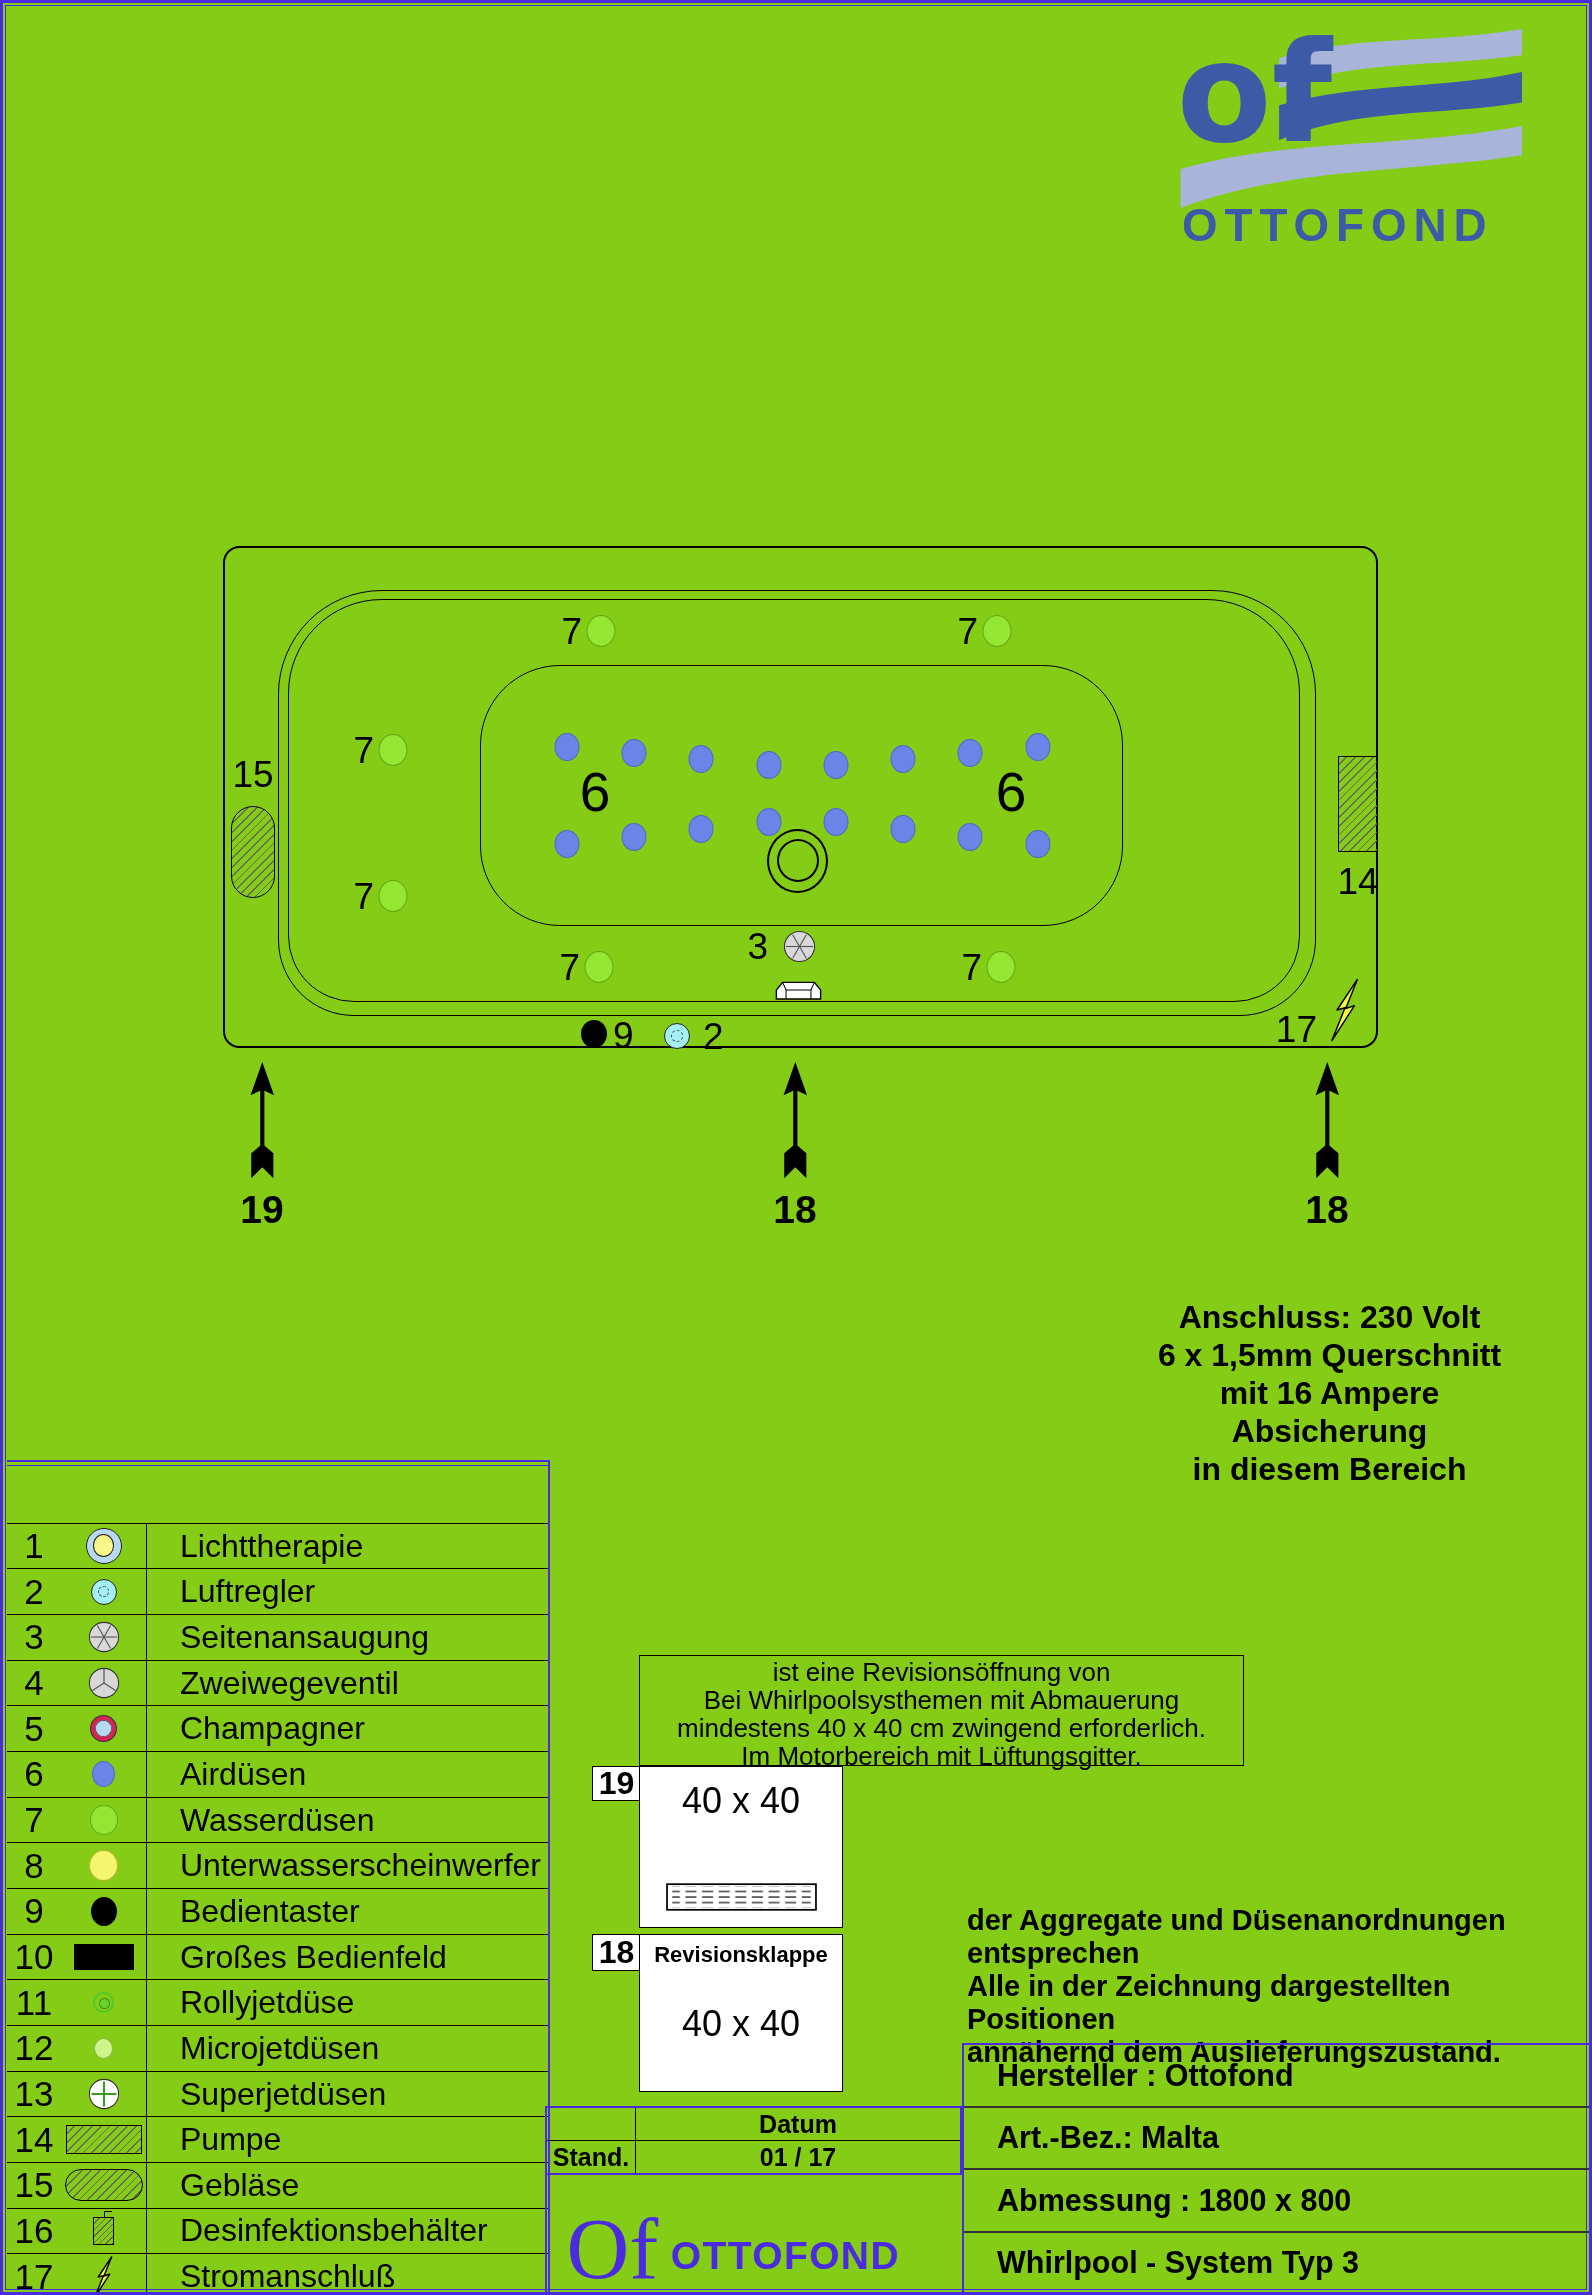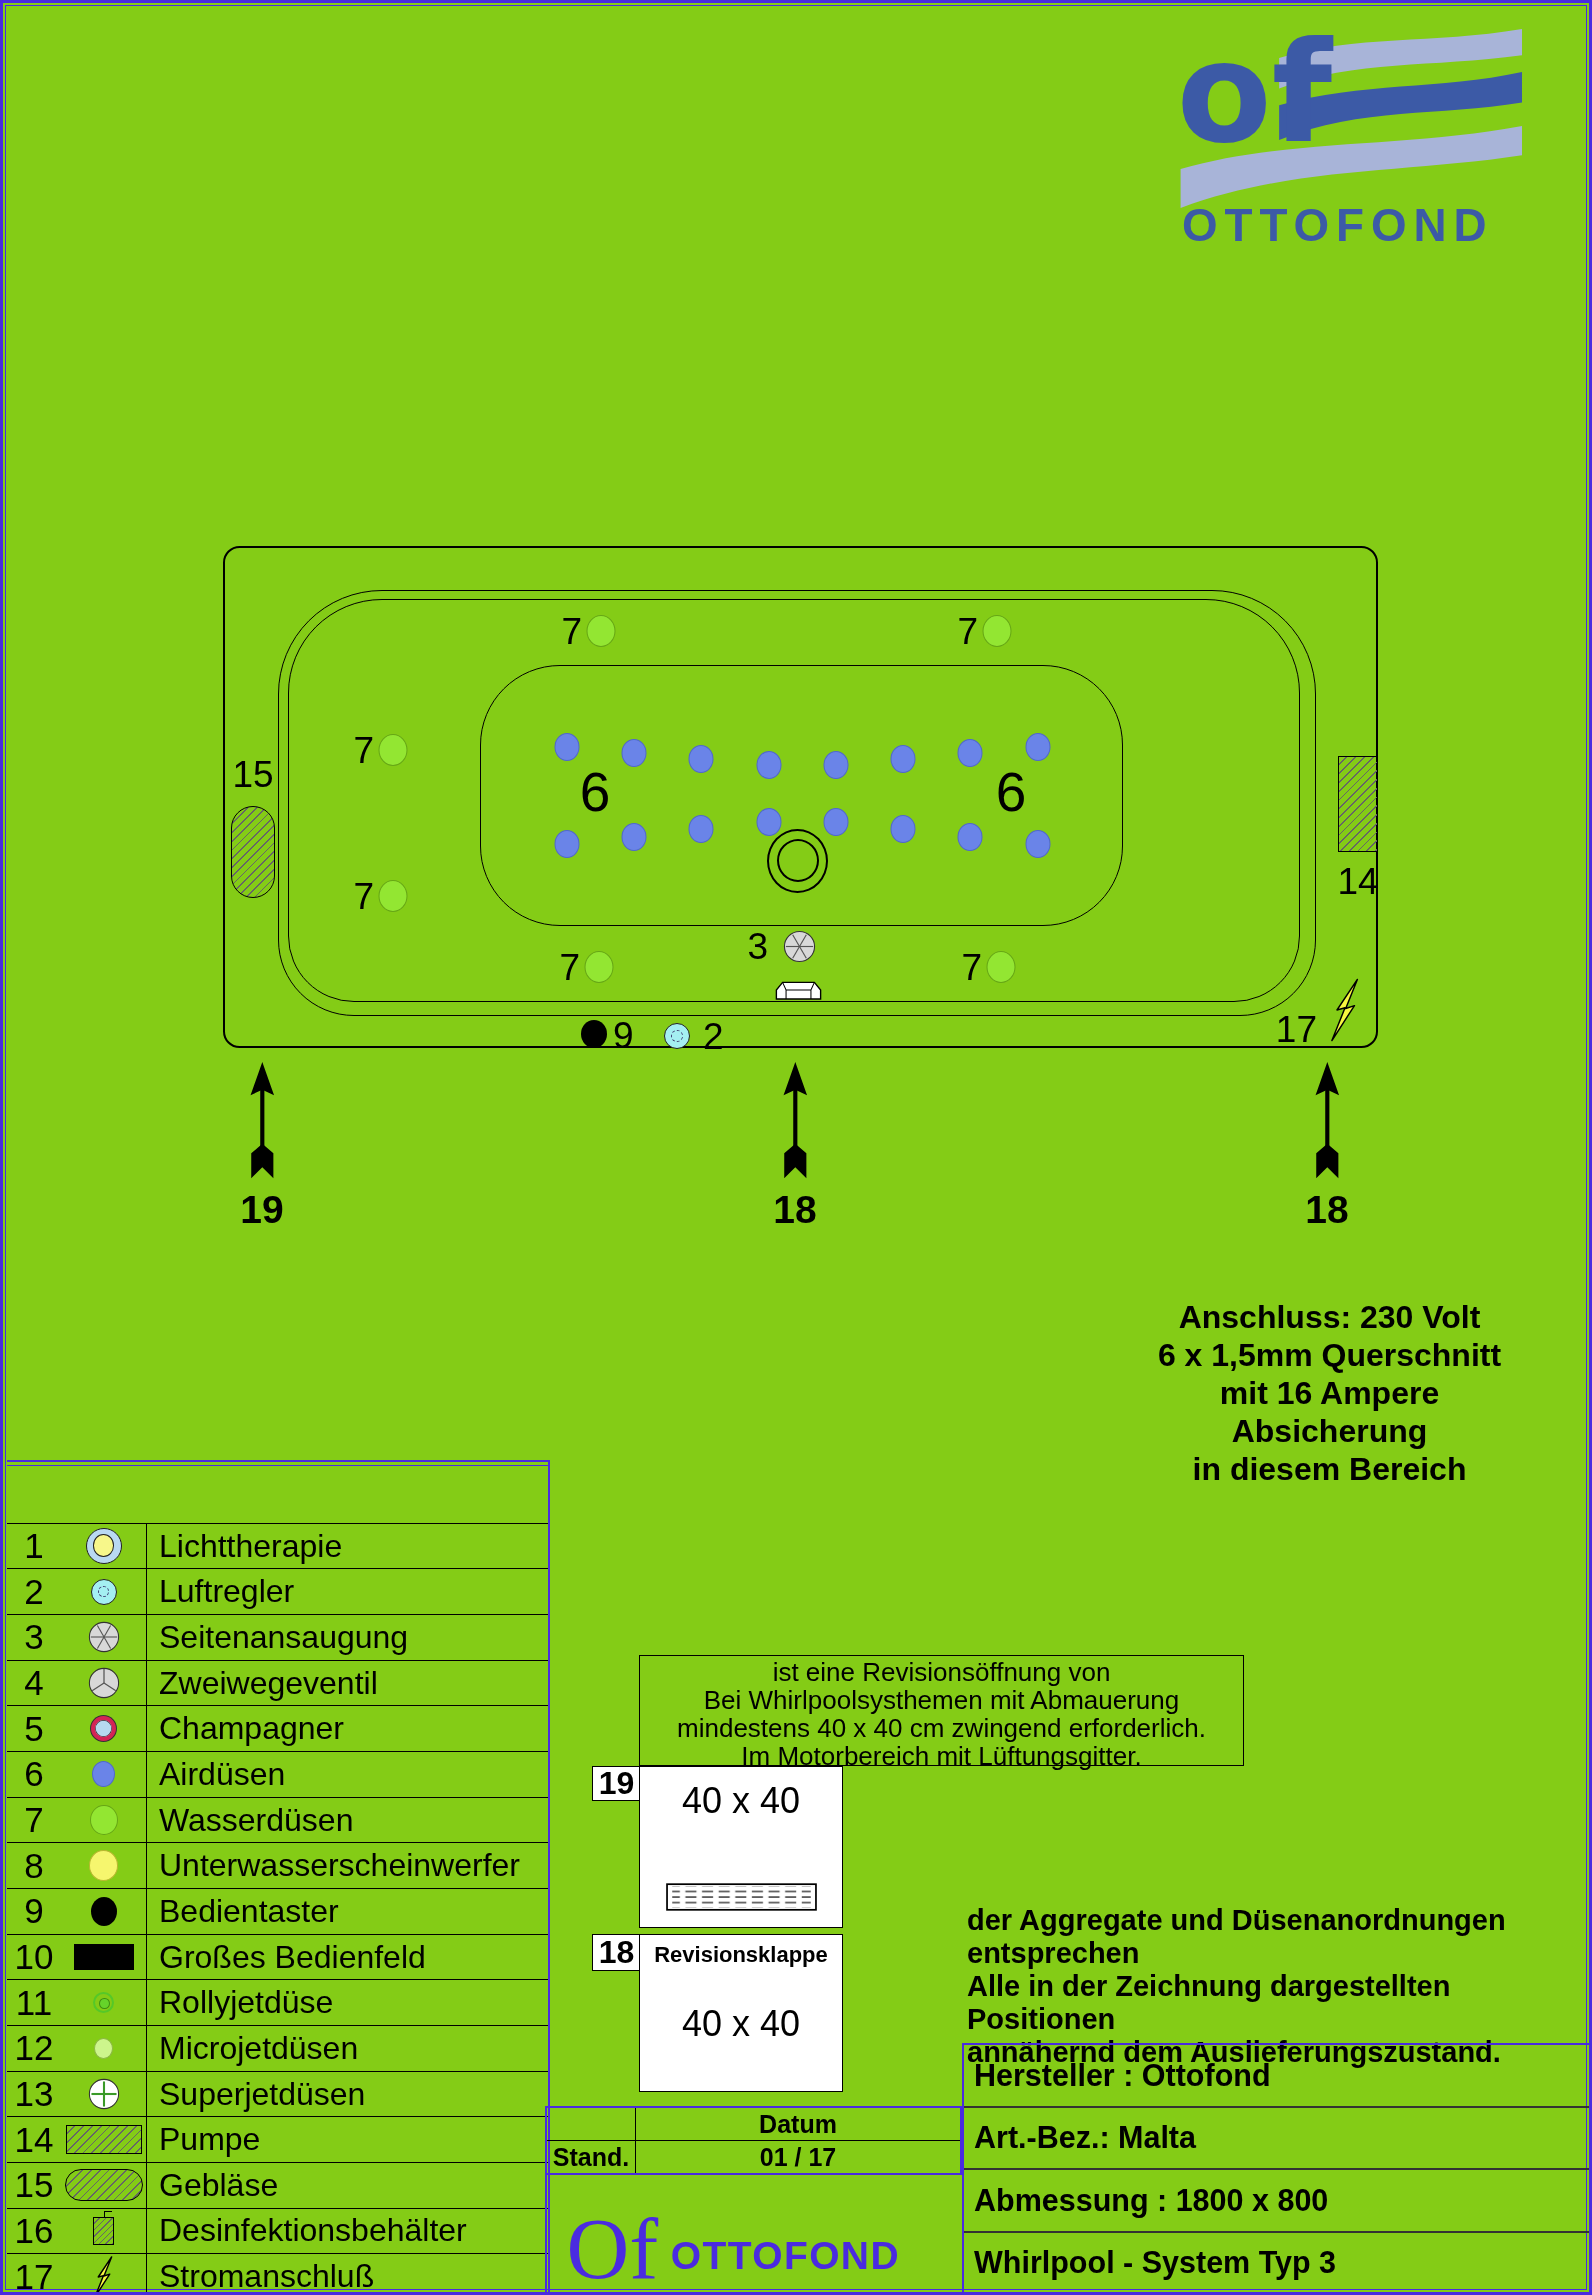--- a/index.html
+++ b/index.html
@@ -63,21 +63,21 @@
 
   
   .legend{left:3.5px;top:1457px;width:543px;height:839px;border-top:2.1px solid #4a2be0;border-right:2.1px solid #4a2be0;
           box-sizing:border-box;display:flex;flex-direction:column;}
   .legend::before{content:"";display:block;height:0;border-top:1.4px solid #4a2be0;margin-top:2.8px;}
   .lheader{height:57px;}
   .lrow{flex:1;display:flex;align-items:center;border-top:1.7px solid #000;}
   .lnum{width:55px;text-align:center;font-size:35px;}
   .licon{width:85px;height:100%;display:flex;align-items:center;justify-content:center;
          border-right:1.7px solid #000;box-sizing:border-box;position:relative;}
-  .llab{flex:1;padding-left:12.5px;font-size:32px;}
+  .llab{flex:1;padding-left:12.5px;font-size:32px;margin-left:21px;}
 
   
   .ic{box-sizing:border-box;position:relative;}
   .ic-licht{width:36px;height:36px;background:#b9d9f2;border:1.4px solid #222;border-radius:50%;}
   .ic-licht::after{content:"";position:absolute;left:50%;top:50%;width:19.4px;height:21px;margin:-11.8px 0 0 -11px;
        background:#f7f78a;border:1.4px solid #222;border-radius:50%;}
   .ic-luftregler{width:26px;height:26px;background:#a4eff2;border:1.4px solid #222;border-radius:50%;}
   .ic-luftregler::after{content:"";position:absolute;left:50%;top:50%;width:9px;height:9px;margin:-5.9px 0 0 -5.9px;
        border:1.4px dashed #447;border-radius:50%;}
   .ic-champagner{width:25px;height:25px;background:#b6d9f0;border:4.9px solid #d42355;border-radius:50%;
@@ -108,21 +108,21 @@
   .tag19{left:589px;top:1763px;width:49px;height:35px;}
   .box18{left:636px;top:1931px;width:204px;height:158px;text-align:center;}
   .tag18{left:589px;top:1931px;width:49px;height:37px;}
   .rtitle{font-weight:bold;font-size:22px;line-height:25px;margin-top:7px;}
   .rsize{font-size:36px;margin-top:12.5px;}
   .grille{position:absolute;left:26px;top:116px;}
 
   
   .infotable{left:959px;top:2040px;width:629px;height:252px;border:2.1px solid #4a2be0;box-sizing:border-box;
              display:flex;flex-direction:column;}
-  .irow{flex:1;display:flex;align-items:center;padding-left:10px;font-weight:bold;font-size:30.5px;
+  .irow{flex:1;display:flex;align-items:center;padding-left:33px;font-weight:bold;font-size:30.5px;
         border-top:2.1px solid #333;}
   .irow:first-child{border-top:none;}
 
   .metatable{left:542px;top:2103px;width:417px;height:69px;border:2.1px solid #4a2be0;box-sizing:border-box;
              display:flex;flex-direction:column;}
   .mrow{flex:1;display:flex;}
   .mrow.first{border-bottom:1.7px solid #000;}
   .mcell-l{width:89px;border-right:1.7px solid #000;box-sizing:border-box;display:flex;align-items:center;
            justify-content:center;font-weight:bold;font-size:25px;}
   .mcell-r{flex:1;display:flex;align-items:center;justify-content:center;font-weight:bold;font-size:25px;}

